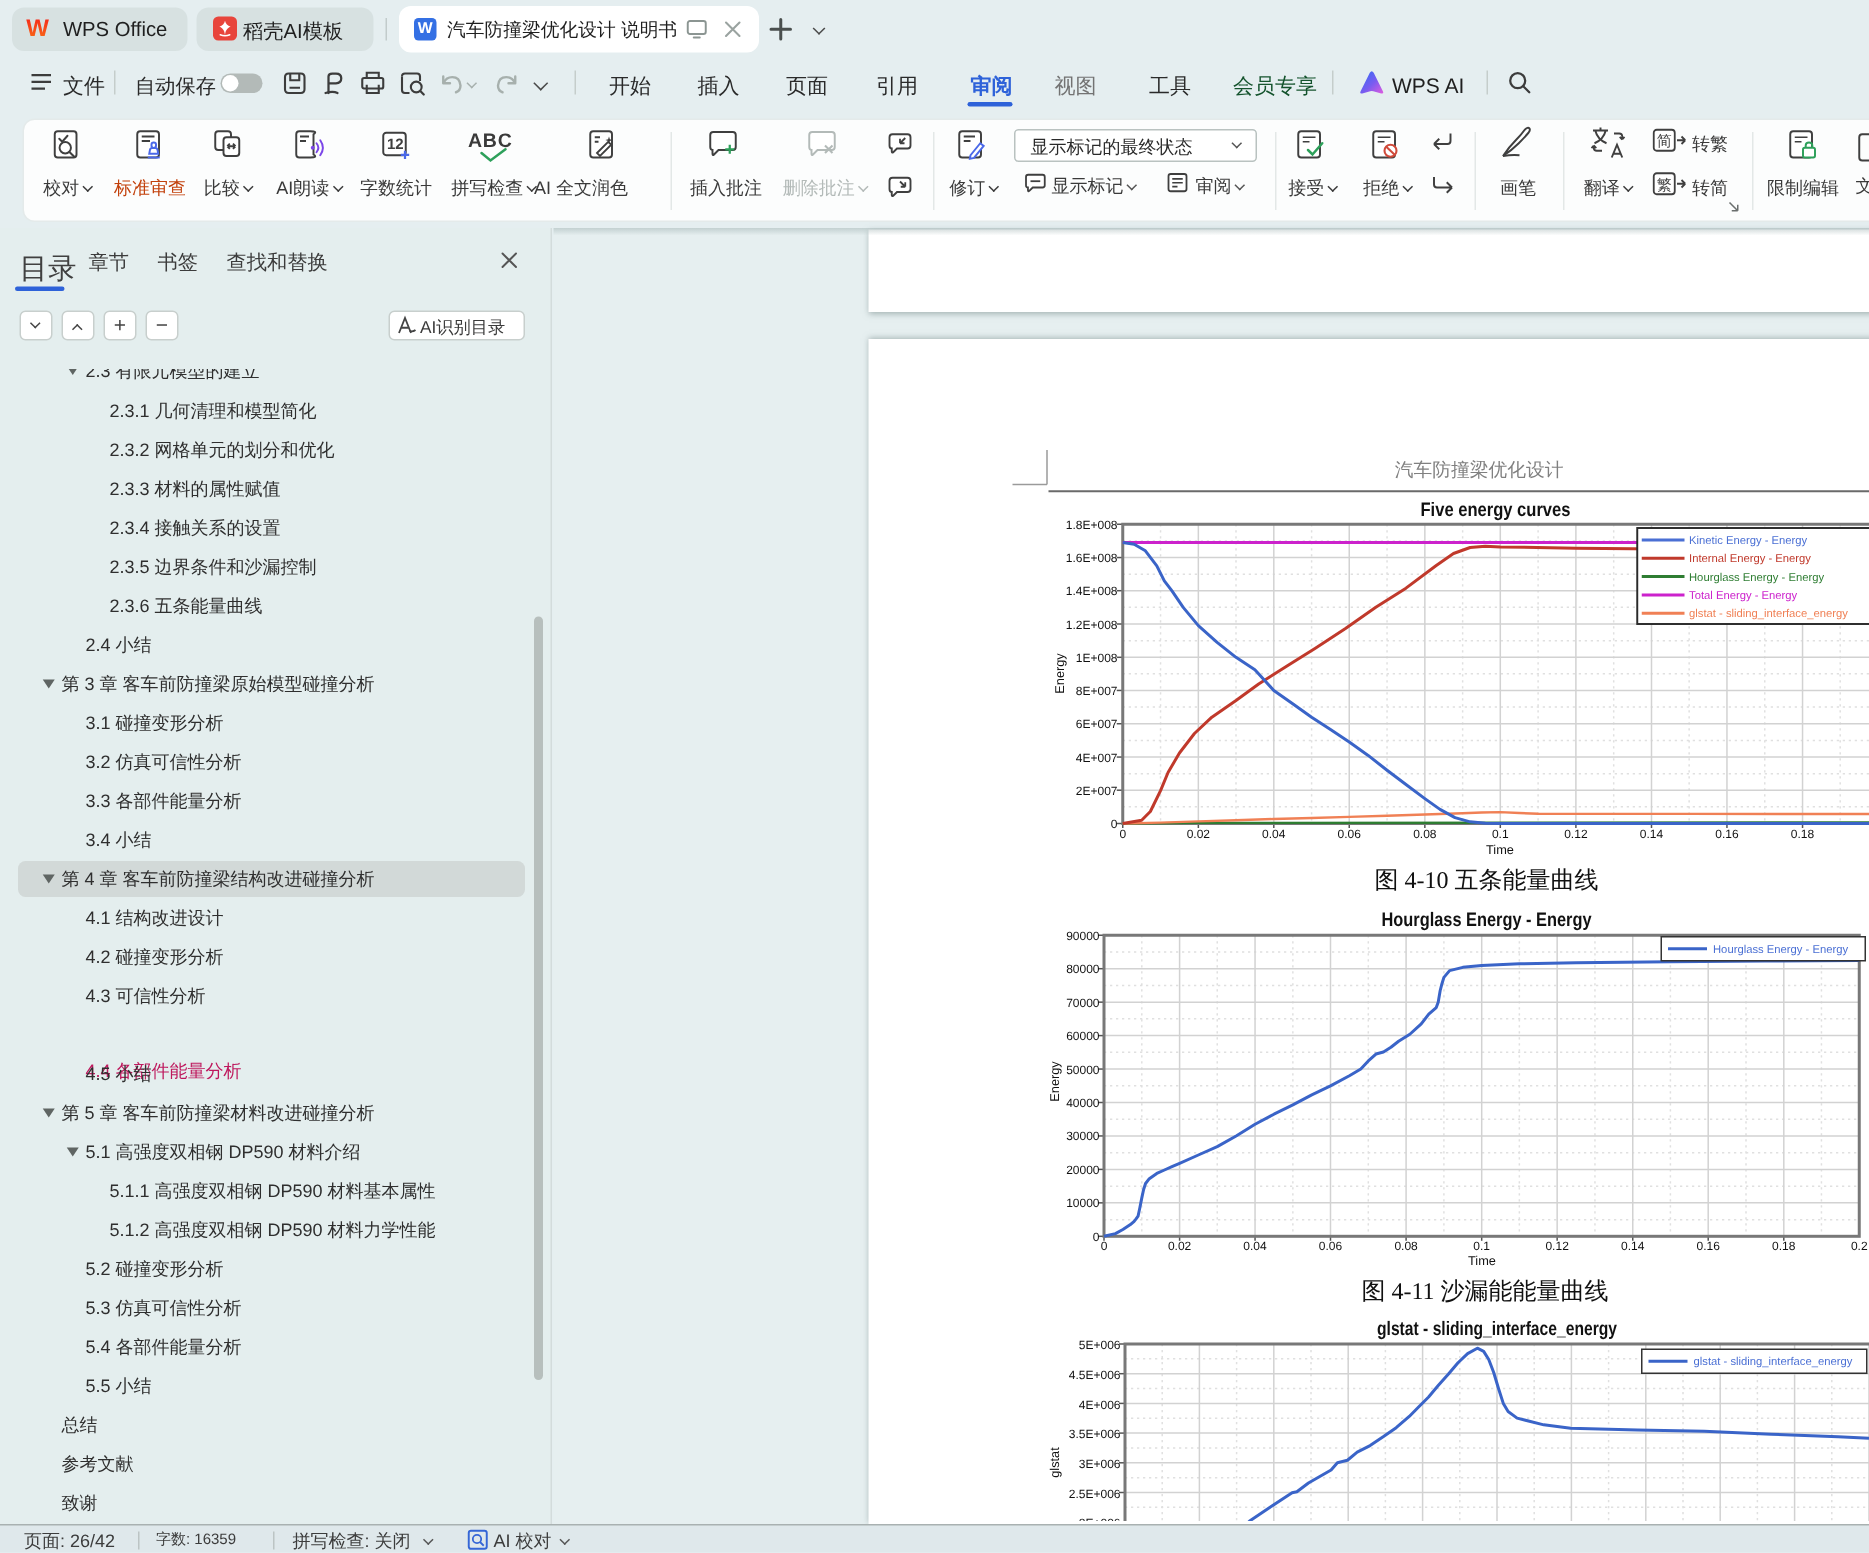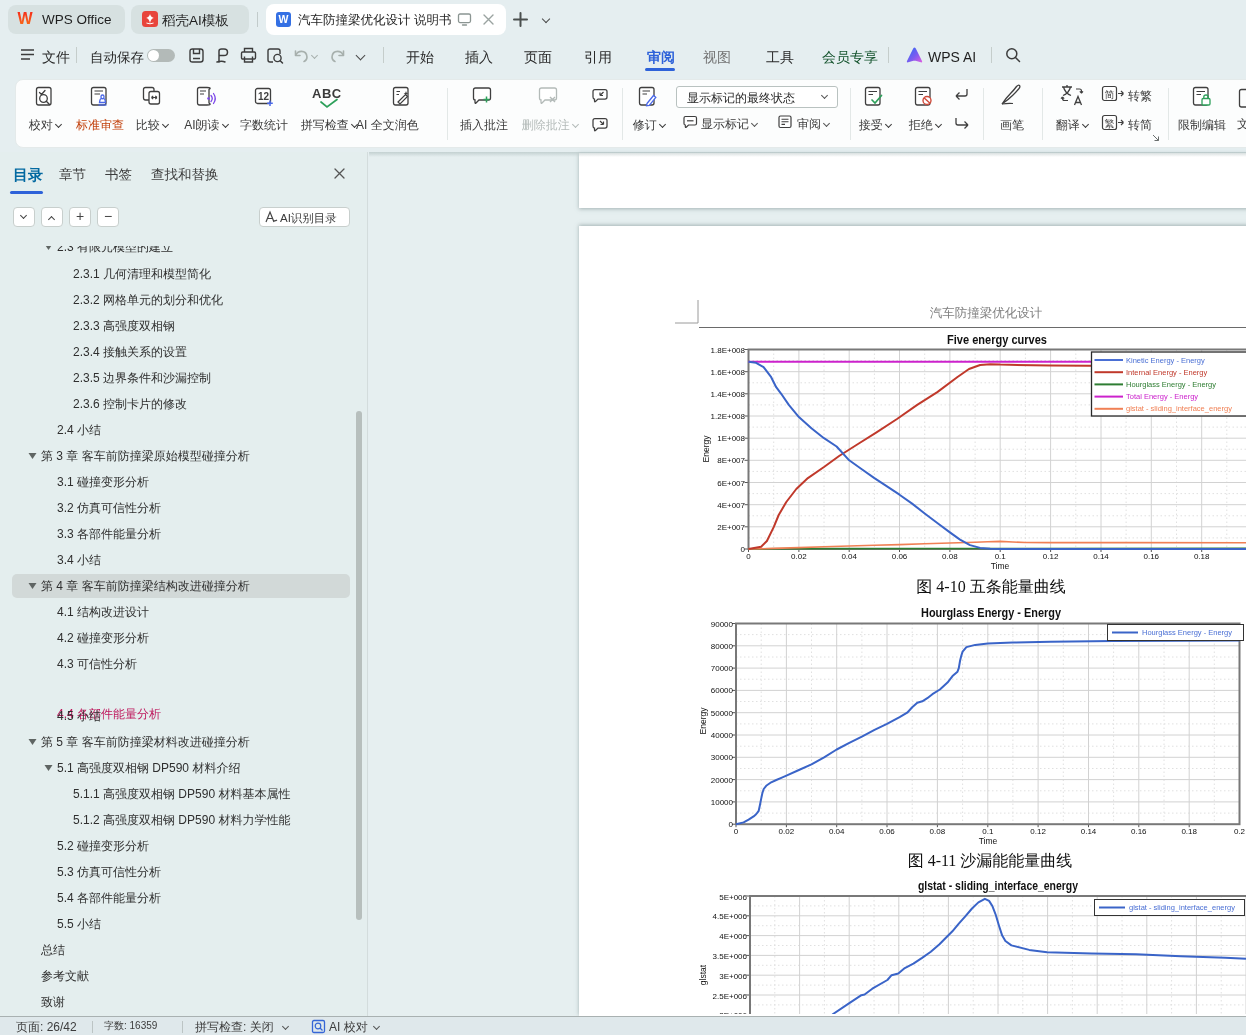--- a/index.html
+++ b/index.html
@@ -248,21 +248,21 @@
     <path d="M4.5 5.5 H13 M4.5 8.5 H9" stroke="#3f3f3f" stroke-width="1.1"></path>
     <rect x="10" y="12.5" width="8" height="6.5" rx="1.2" fill="#fff" stroke="#2da05a" stroke-width="1.3"></rect>
     <path d="M11.8 12.5 L11.8 11 Q11.8 9 14 9 Q16.2 9 16.2 11 L16.2 12.5" fill="none" stroke="#2da05a" stroke-width="1.3"></path>
   </svg>
 <div class="a" style="left:1174px;top:117px;width:56px;text-align:center;font-size:12px;color:#3a3a3a;white-space:nowrap">限制编辑</div>
 <div class="a" style="left:1237px;top:116px;font-size:12px;color:#3a3a3a">文</div>
 <svg class="a" style="left:1238px;top:88px" width="8" height="20" viewBox="0 0 8 20">
     <path d="M1.5 3.5 Q1.5 1.5 3.5 1.5 L8 1.5 M1.5 3.5 L1.5 17 Q1.5 19 3.5 19 L8 19" fill="none" stroke="#3f3f3f" stroke-width="1.3"></path>
   </svg>
 <div class="a" style="left:0;top:152px;width:368px;height:864px;background:#e4eeee;border-right:1px solid #d3dcdc"></div>
-<div class="a" style="left:13px;top:166px;font-size:15px;font-weight:bold;color:#0369a1">目录</div>
+<div class="a" style="left:13px;top:166px;font-size:19px;font-weight:normal;color:#404040">目录</div>
 <div class="a" style="left:10px;top:191px;width:33px;height:3px;background:#2e62d9;border-radius:2px"></div>
 <div class="a" style="left:59px;top:166px;font-size:13.5px;color:#3c3c3c">章节</div>
 <div class="a" style="left:105px;top:166px;font-size:13.5px;color:#3c3c3c">书签</div>
 <div class="a" style="left:151px;top:166px;font-size:13.5px;color:#3c3c3c">查找和替换</div>
 <svg class="a" style="left:333px;top:167px" width="13" height="13" viewBox="0 0 13 13">
     <path d="M2 2 L11 11 M11 2 L2 11" stroke="#555" stroke-width="1.3" stroke-linecap="round"></path>
   </svg>
 <div class="a" style="left:13px;top:207px;width:22px;height:20px;background:#fff;border:1px solid #c8cfcd;border-radius:4px"></div>
 <div class="a" style="left:41px;top:207px;width:22px;height:20px;background:#fff;border:1px solid #c8cfcd;border-radius:4px"></div>
 <div class="a" style="left:69px;top:207px;width:22px;height:20px;background:#fff;border:1px solid #c8cfcd;border-radius:4px"></div>
@@ -278,24 +278,24 @@
   </svg>
 <div class="a" style="left:280px;top:211px;font-size:11.5px;color:#3a3a3a">AI识别目录</div>
 <div class="a" style="left:0;top:246px;width:355px;height:768px;overflow:hidden">
     <div class="a" style="left:12px;top:328px;width:338px;height:24px;background:#d2d9d8;border-radius:5px"></div>
     <div class="a" style="left:57px;top:-7px;font-size:12px;color:#2f2f2f;white-space:nowrap">2.3 有限元模型的建立</div>
     <svg class="a" style="left:44px;top:-3px" width="9" height="8" viewBox="0 0 9 8">
       <path d="M0.5 1 L8.5 1 L4.5 7 Z" fill="#5f6563"></path>
     </svg>
     <div class="a" style="left:73px;top:20px;font-size:12px;color:#2f2f2f;white-space:nowrap">2.3.1 几何清理和模型简化</div>
     <div class="a" style="left:73px;top:46px;font-size:12px;color:#2f2f2f;white-space:nowrap">2.3.2 网格单元的划分和优化</div>
-    <div class="a" style="left:73px;top:72px;font-size:12px;color:#2f2f2f;white-space:nowrap">2.3.3 高强度双相钢</div>
+    <div class="a" style="left:73px;top:72px;font-size:12px;color:#2f2f2f;white-space:nowrap">2.3.3 材料的属性赋值</div>
     <div class="a" style="left:73px;top:98px;font-size:12px;color:#2f2f2f;white-space:nowrap">2.3.4 接触关系的设置</div>
     <div class="a" style="left:73px;top:124px;font-size:12px;color:#2f2f2f;white-space:nowrap">2.3.5 边界条件和沙漏控制</div>
-    <div class="a" style="left:73px;top:150px;font-size:12px;color:#2f2f2f;white-space:nowrap">2.3.6 控制卡片的修改</div>
+    <div class="a" style="left:73px;top:150px;font-size:12px;color:#2f2f2f;white-space:nowrap">2.3.6 五条能量曲线</div>
     <div class="a" style="left:57px;top:176px;font-size:12px;color:#2f2f2f;white-space:nowrap">2.4 小结</div>
     <div class="a" style="left:41px;top:202px;font-size:12px;color:#2f2f2f;white-space:nowrap">第 3 章 客车前防撞梁原始模型碰撞分析</div>
     <svg class="a" style="left:28px;top:206px" width="9" height="8" viewBox="0 0 9 8">
       <path d="M0.5 1 L8.5 1 L4.5 7 Z" fill="#5f6563"></path>
     </svg>
     <div class="a" style="left:57px;top:228px;font-size:12px;color:#2f2f2f;white-space:nowrap">3.1 碰撞变形分析</div>
     <div class="a" style="left:57px;top:254px;font-size:12px;color:#2f2f2f;white-space:nowrap">3.2 仿真可信性分析</div>
     <div class="a" style="left:57px;top:280px;font-size:12px;color:#2f2f2f;white-space:nowrap">3.3 各部件能量分析</div>
     <div class="a" style="left:57px;top:306px;font-size:12px;color:#2f2f2f;white-space:nowrap">3.4 小结</div>
     <div class="a" style="left:41px;top:332px;font-size:12px;color:#2f2f2f;white-space:nowrap">第 4 章 客车前防撞梁结构改进碰撞分析</div>

